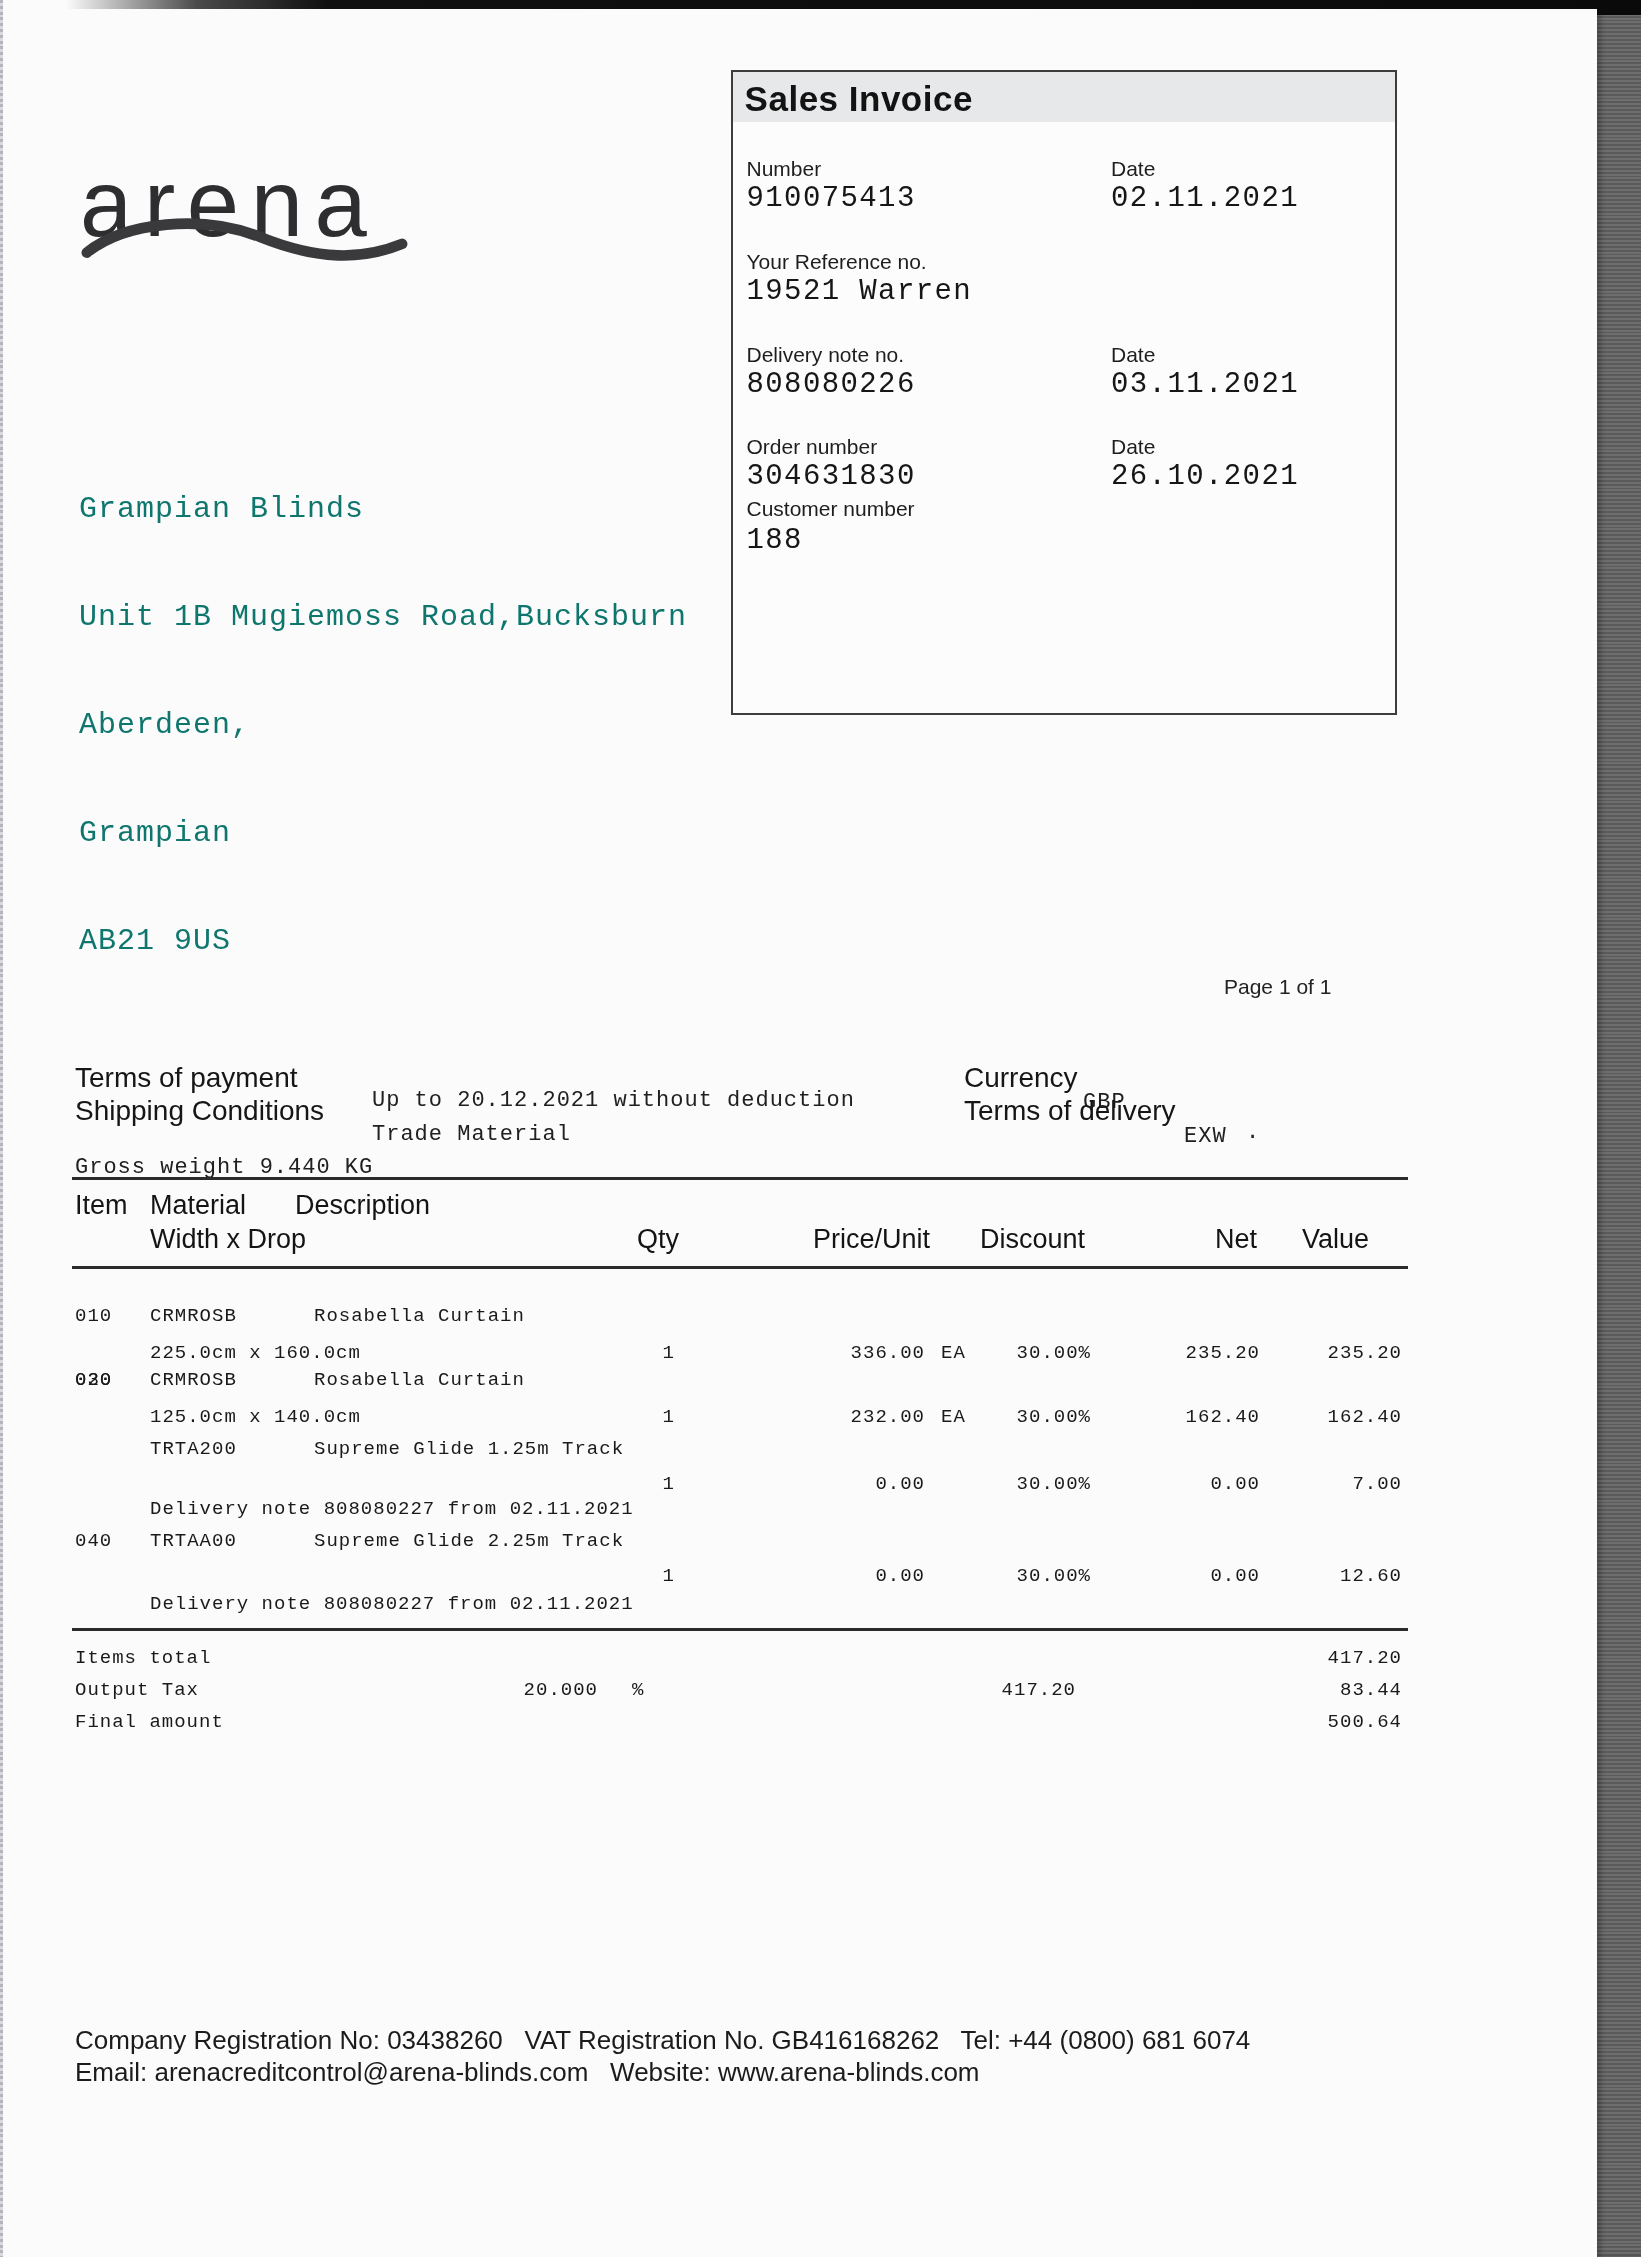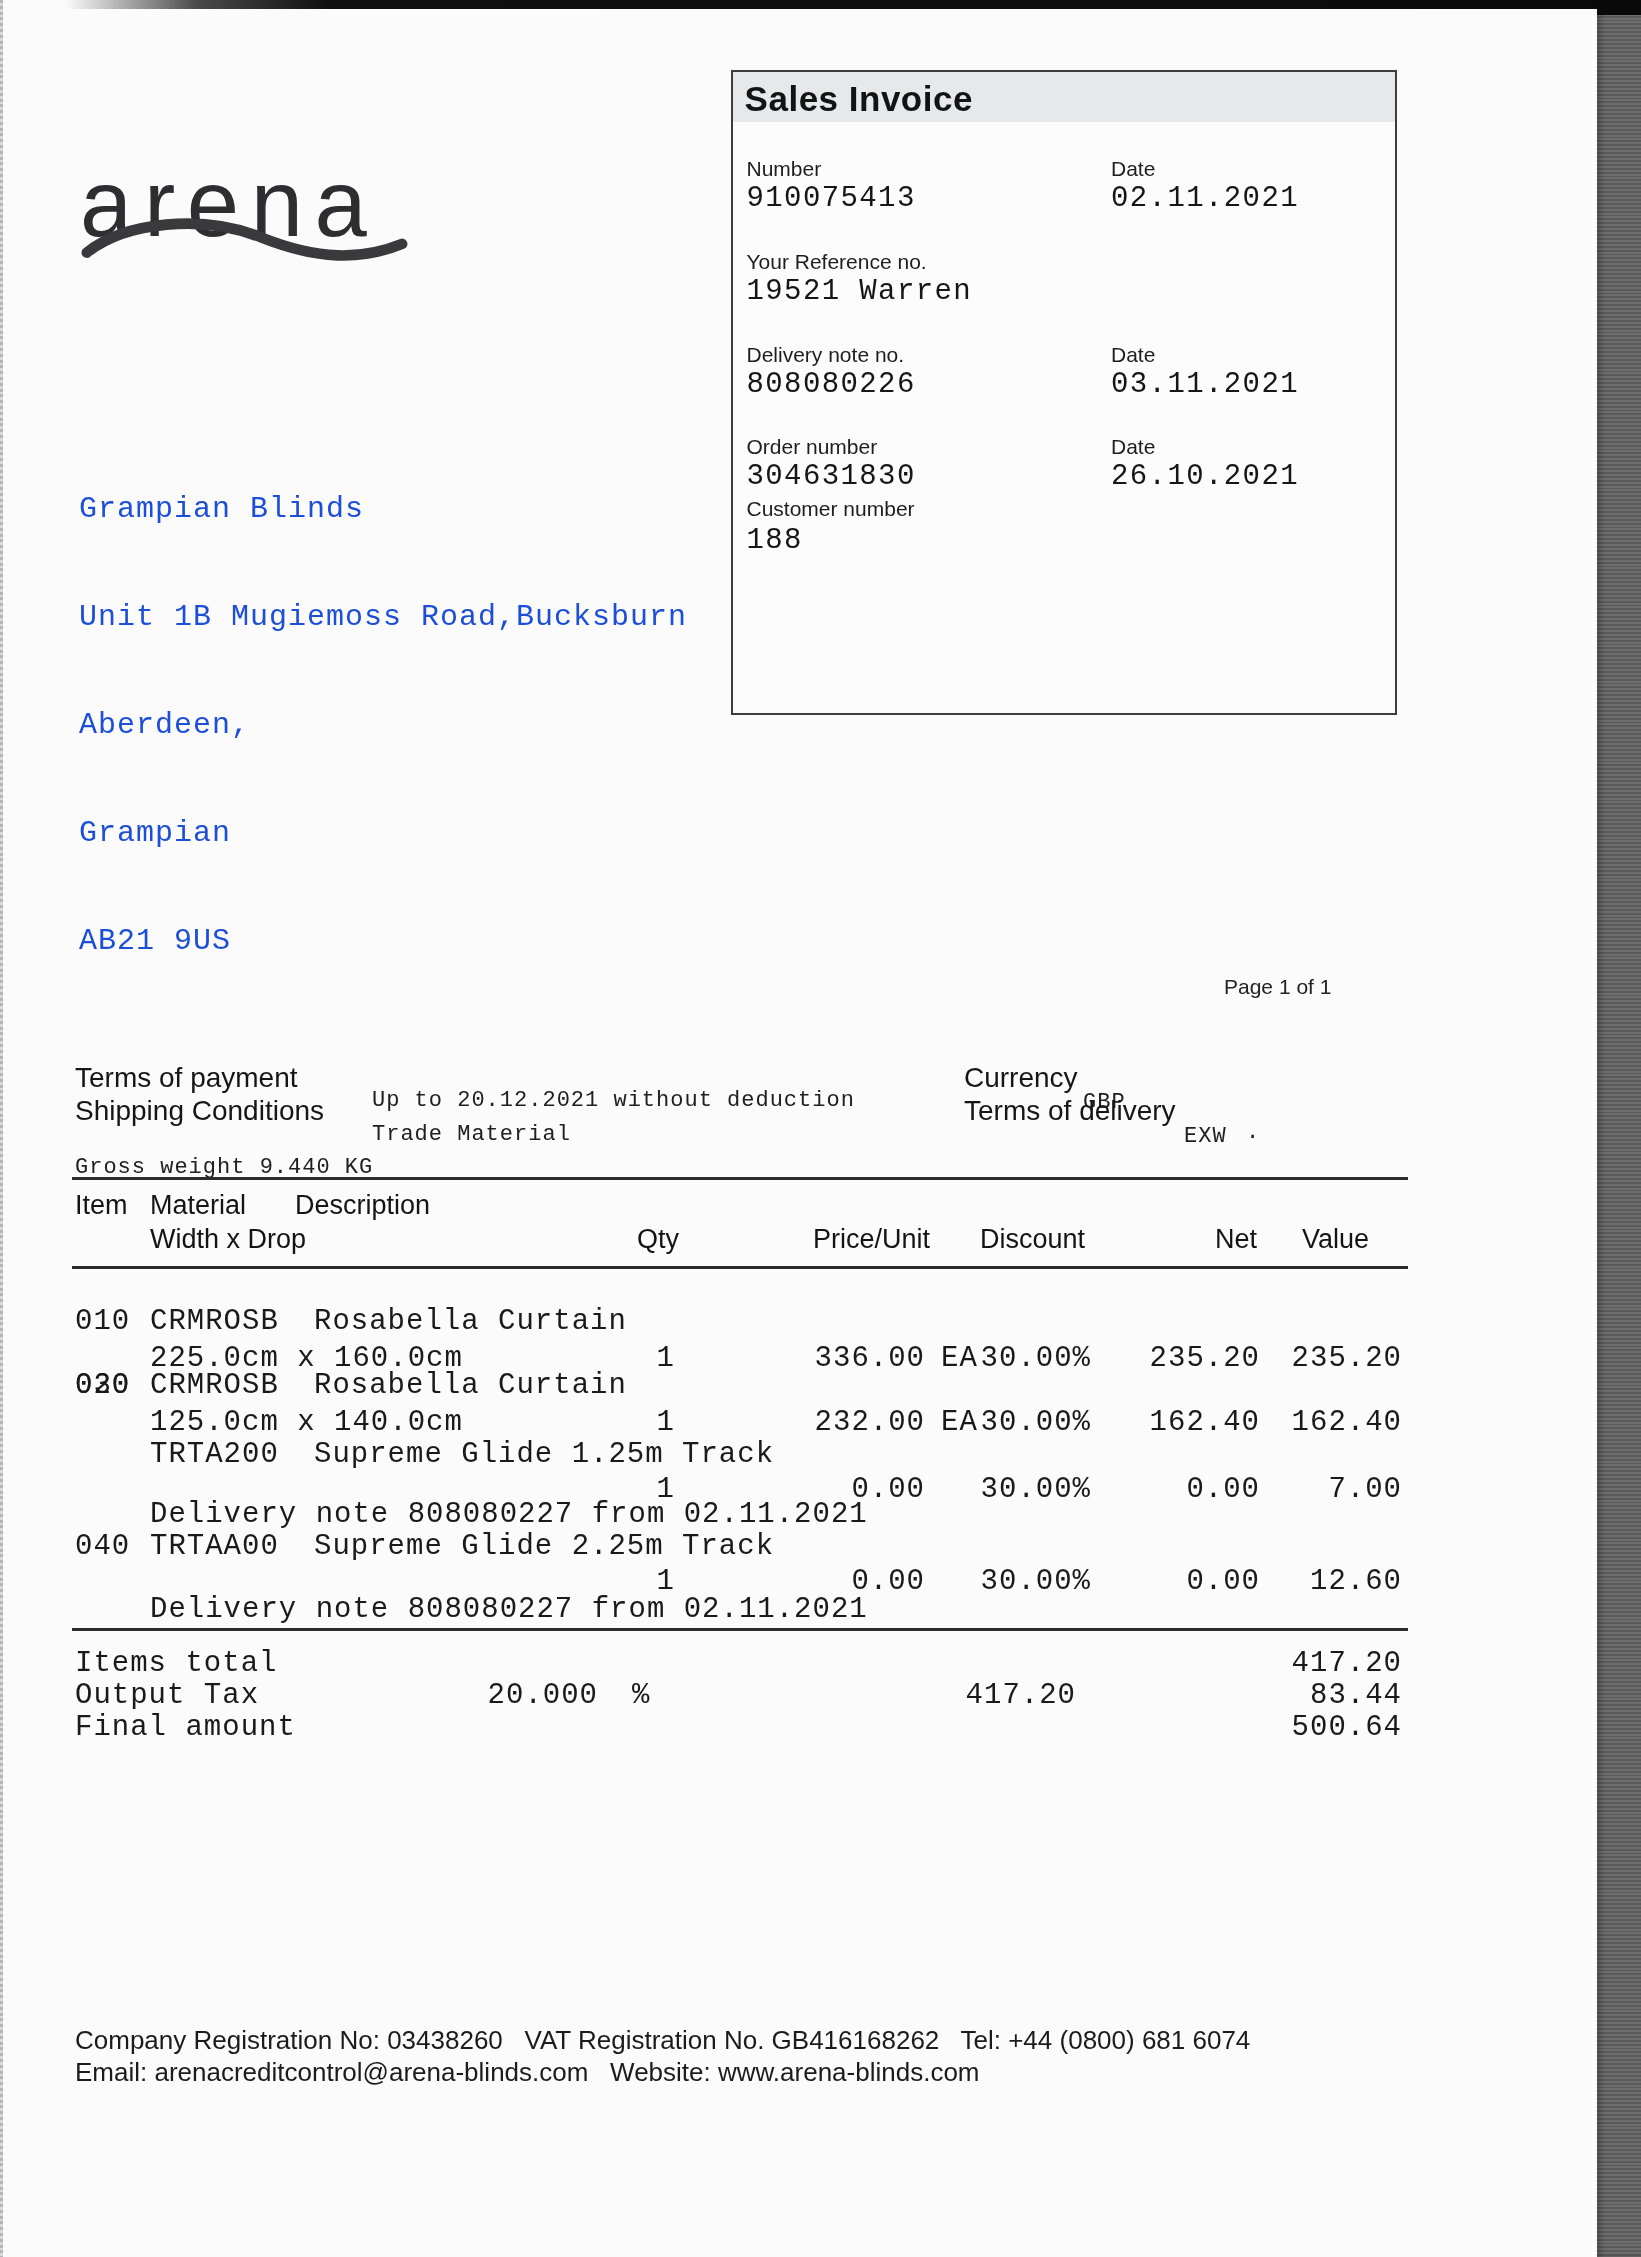--- a/index.html
+++ b/index.html
@@ -22,25 +22,25 @@
   
   .inv-box{position:absolute;left:731px;top:70px;width:666px;height:645px;
     border:2.9px solid #3d3d3f;box-sizing:border-box;background:#fcfcfd;}
   .inv-title-bar{position:absolute;left:0;top:0;width:100%;height:50px;background:#e7e8e9;}
   .inv-title{position:absolute;left:11.6px;top:6.8px;font-size:35px;font-weight:bold;color:#131313;letter-spacing:0.5px;}
   .lbl{font-size:21px;color:#1e1e1e;}
   .val{font-size:29px;color:#161616;letter-spacing:1.4px;}
   
   .t22{font-size:21px;color:#232323;}
   .t23{font-size:22px;color:#202020;letter-spacing:1px;margin-top:20px;}
-  .t26{font-size:29px;color:#1a1a1a;letter-spacing:1px;}
+  .t26{font-size:19px;color:#1a1a1a;letter-spacing:1px;}
   .t27{font-size:26px;color:#1b1b1b;}
   .t28{font-size:27px;color:#141414;}
   .t29{font-size:28px;color:#161616;}
-  .t31{font-size:30px;color:#1d4ed8;letter-spacing:1px;}
+  .t31{font-size:30px;color:#0f766e;letter-spacing:1px;}
   .rule{position:absolute;height:2.9px;background:#2b2b2b;}
 </style>
 </head>
 <body>
 
 <div class="paper">
 
   <div class="scan-top"></div>
   <div class="scan-left"></div>
   <div class="scan-right"></div>

